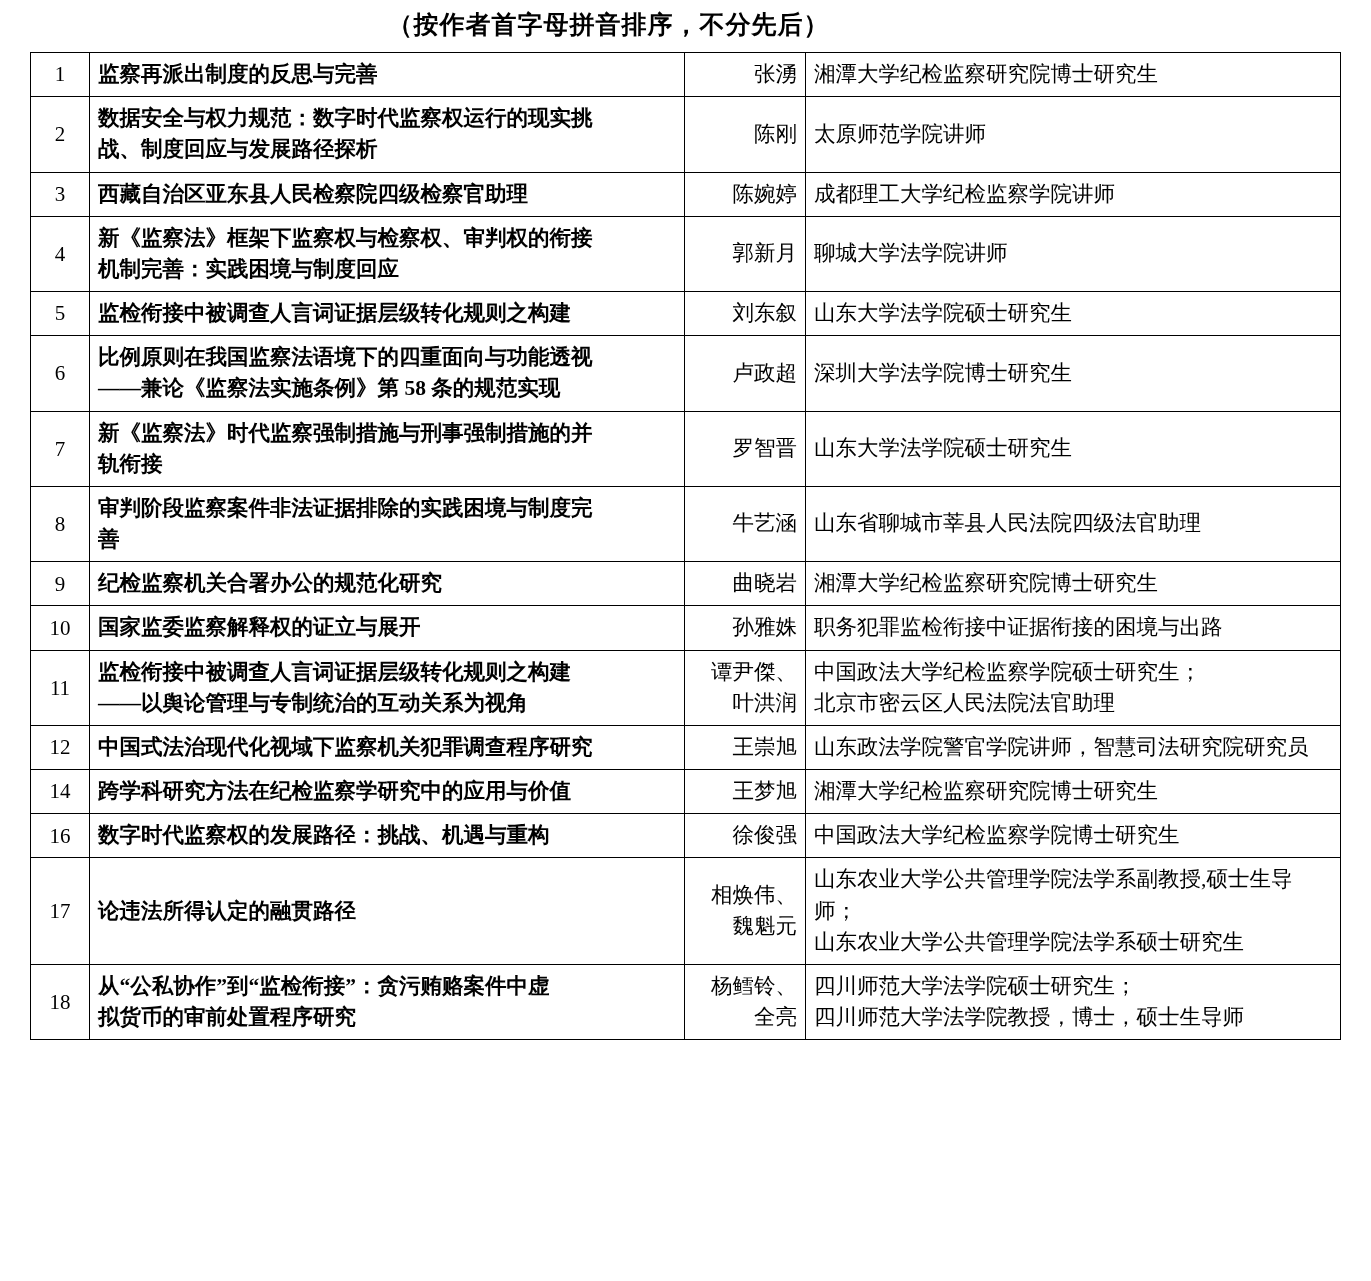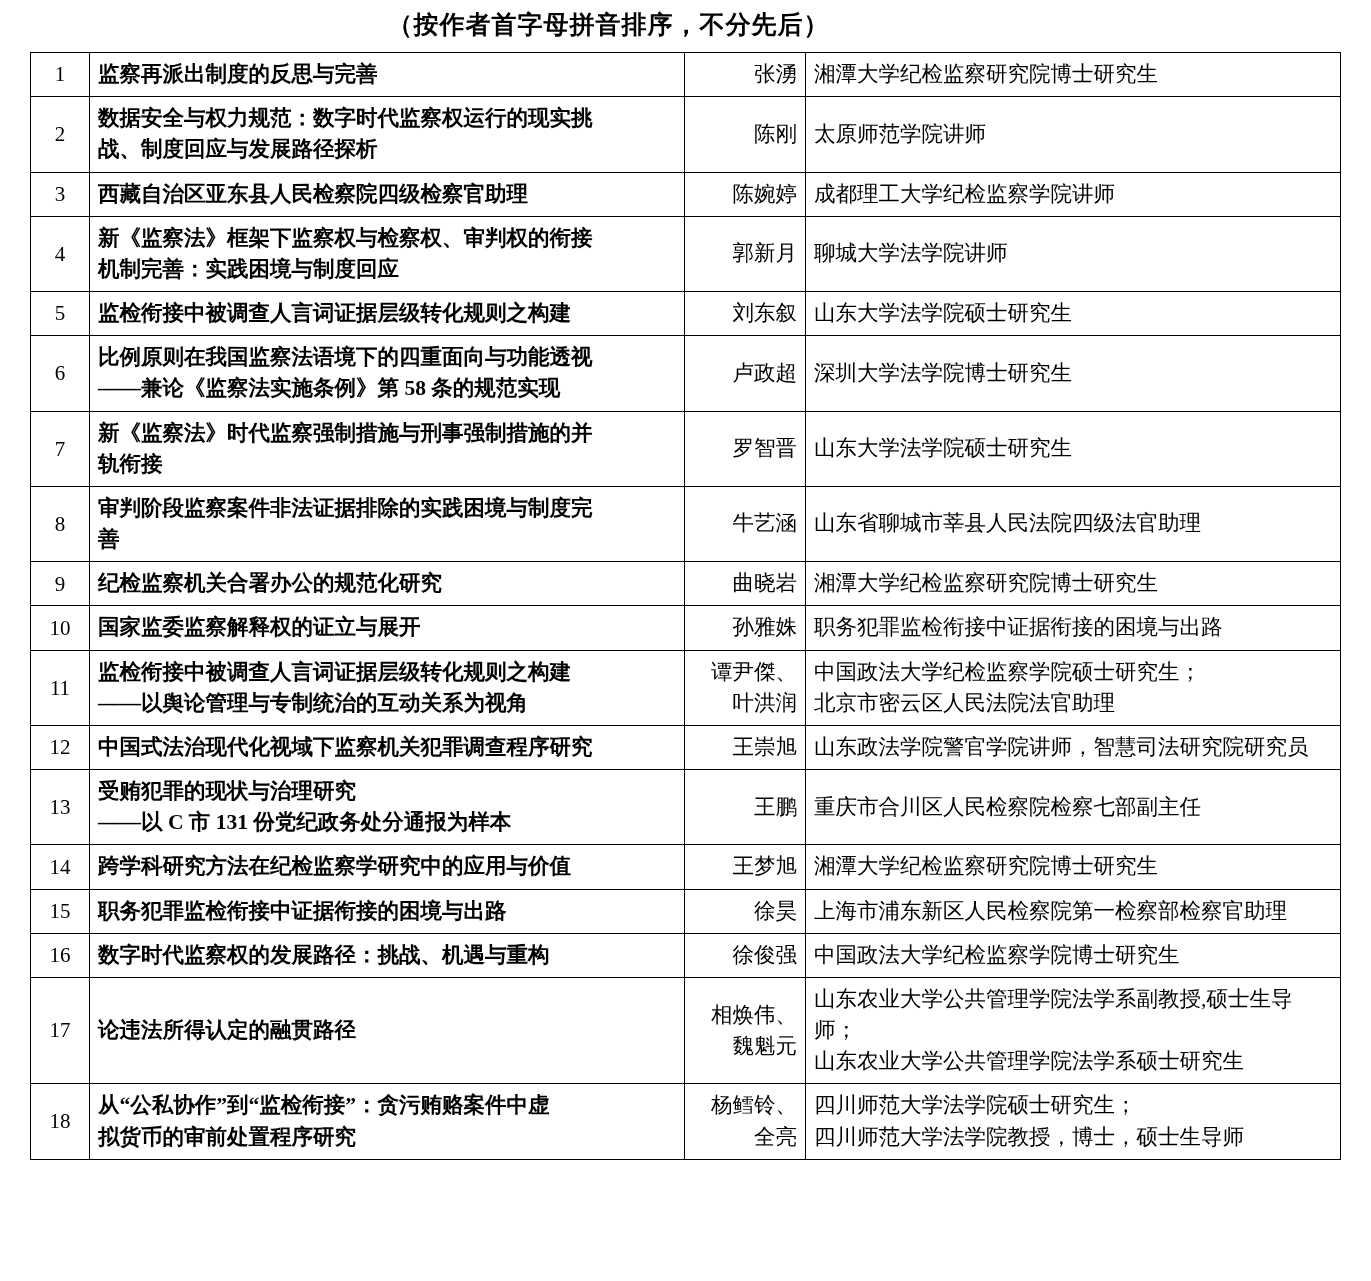--- a/index.html
+++ b/index.html
@@ -234,59 +234,34 @@
           <span class="line">中国式法治现代化视域下监察机关犯罪调查程序研究</span>
         </td>
         <td class="col-author">
           <span class="line">王崇旭</span>
         </td>
         <td class="col-affil">
           <span class="line">山东政法学院警官学院讲师，智慧司法研究院研究员</span>
         </td>
       </tr>
 
-      <tr>
-        <td class="col-index">13</td>
-        <td class="col-title">
-          <span class="line">受贿犯罪的现状与治理研究</span>
-          <span class="line">——以 C 市 131 份党纪政务处分通报为样本</span>
-        </td>
-        <td class="col-author">
-          <span class="line">王鹏</span>
-        </td>
-        <td class="col-affil">
-          <span class="line">重庆市合川区人民检察院检察七部副主任</span>
-        </td>
-      </tr>
 
       <tr>
         <td class="col-index">14</td>
         <td class="col-title">
           <span class="line">跨学科研究方法在纪检监察学研究中的应用与价值</span>
         </td>
         <td class="col-author">
           <span class="line">王梦旭</span>
         </td>
         <td class="col-affil">
           <span class="line">湘潭大学纪检监察研究院博士研究生</span>
         </td>
       </tr>
 
-      <tr>
-        <td class="col-index">15</td>
-        <td class="col-title">
-          <span class="line">职务犯罪监检衔接中证据衔接的困境与出路</span>
-        </td>
-        <td class="col-author">
-          <span class="line">徐昊</span>
-        </td>
-        <td class="col-affil">
-          <span class="line">上海市浦东新区人民检察院第一检察部检察官助理</span>
-        </td>
-      </tr>
 
       <tr>
         <td class="col-index">16</td>
         <td class="col-title">
           <span class="line">数字时代监察权的发展路径：挑战、机遇与重构</span>
         </td>
         <td class="col-author">
           <span class="line">徐俊强</span>
         </td>
         <td class="col-affil">

